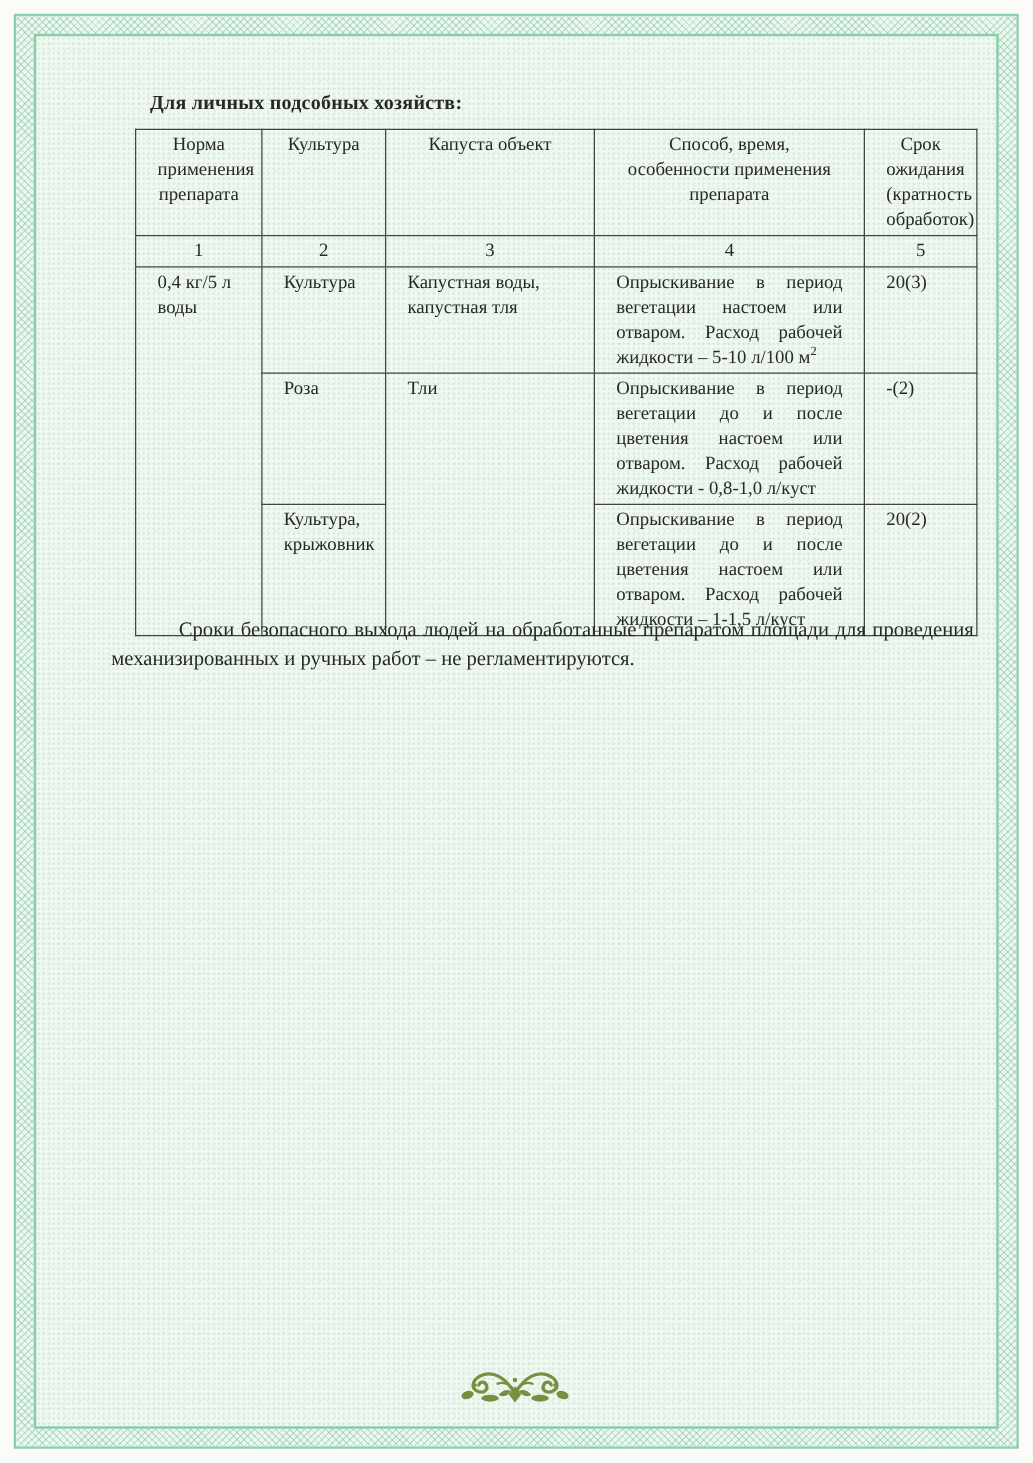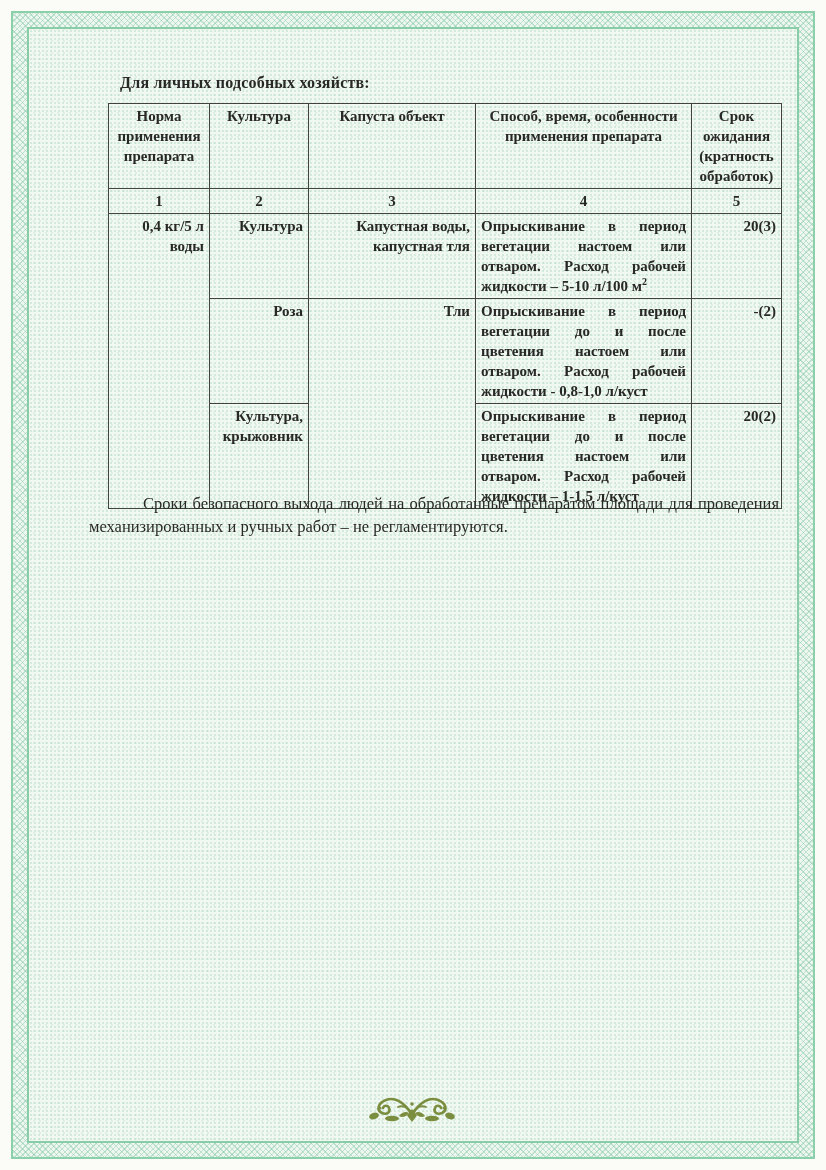--- a/index.html
+++ b/index.html
@@ -57,27 +57,27 @@
     width: 673px;
     border-collapse: collapse;
     table-layout: fixed;
     font-size: 15px;
     line-height: 20px;
   }
   table.doc-table th,
   table.doc-table td {
     border: 1.5px solid #43433e;
     vertical-align: top;
-    padding: 2px 5px;
-    font-weight: bold;
+    padding: 2px 17px;
+    font-weight: normal;
     background: transparent;
   }
   th.hdr { text-align: center; padding-top: 4px; }
   td.num { text-align: center; padding: 0 2px 1px 2px; }
-  td.center { text-align: right; }
+  td.center { text-align: left; }
   td.method { text-align: justify; padding: 2px 6px 2px 7px; }
   td.method sup { font-size: 10px; line-height: 0; }
   tr.header-row   { height: 84px; }
   tr.number-row   { height: 21px; }
   tr.data-row-1   { height: 80px; }
   tr.data-row-2   { height: 92px; }
   tr.data-row-3   { height: 95px; }
   .body-text {
     position: absolute;
     left: 89px;

